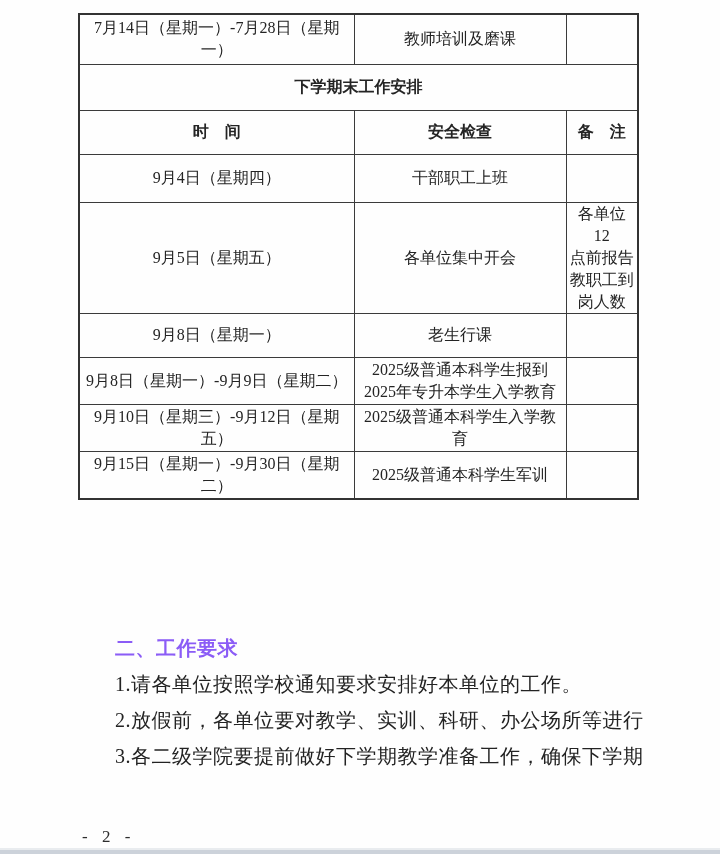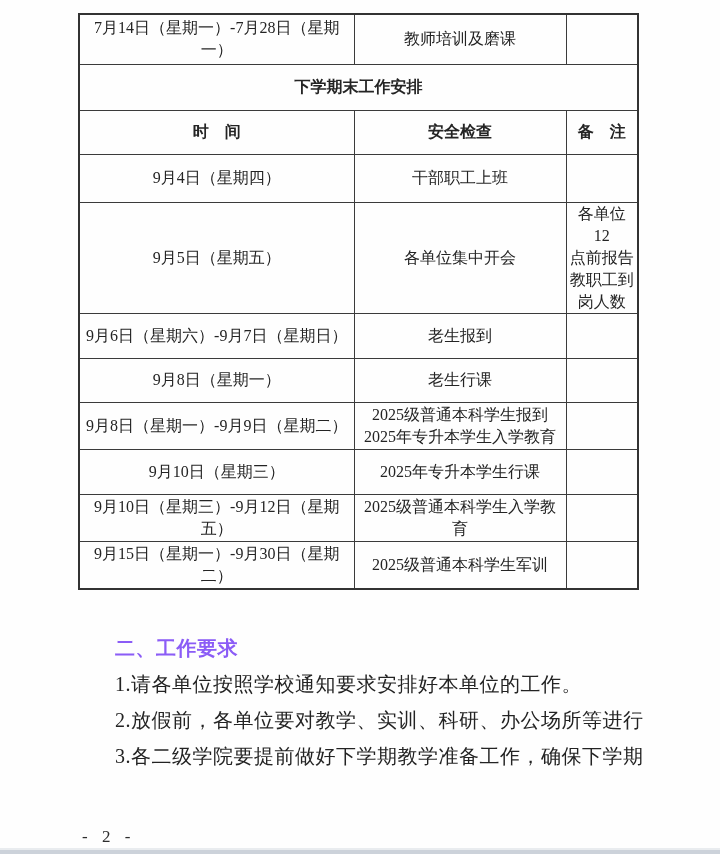--- a/index.html
+++ b/index.html
@@ -97,39 +97,29 @@
         <td></td>
       </tr>
       <tr class="h92">
         <td>9月5日（星期五）</td>
         <td>各单位集中开会</td>
         <td class="note-cell">各单位 12
 点前报告
 教职工到
 岗人数</td>
       </tr>
-      <tr class="h45">
-        <td>9月6日（星期六）-9月7日（星期日）</td>
-        <td>老生报到</td>
-        <td></td>
-      </tr>
       <tr class="h44">
         <td>9月8日（星期一）</td>
         <td>老生行课</td>
         <td></td>
       </tr>
       <tr class="h47">
         <td>9月8日（星期一）-9月9日（星期二）</td>
         <td>2025级普通本科学生报到
 2025年专升本学生入学教育</td>
-        <td></td>
-      </tr>
-      <tr class="h45">
-        <td>9月10日（星期三）</td>
-        <td>2025年专升本学生行课</td>
         <td></td>
       </tr>
       <tr class="h47">
         <td>9月10日（星期三）-9月12日（星期五）</td>
         <td>2025级普通本科学生入学教育</td>
         <td></td>
       </tr>
       <tr class="h48">
         <td>9月15日（星期一）-9月30日（星期二）</td>
         <td>2025级普通本科学生军训</td>

